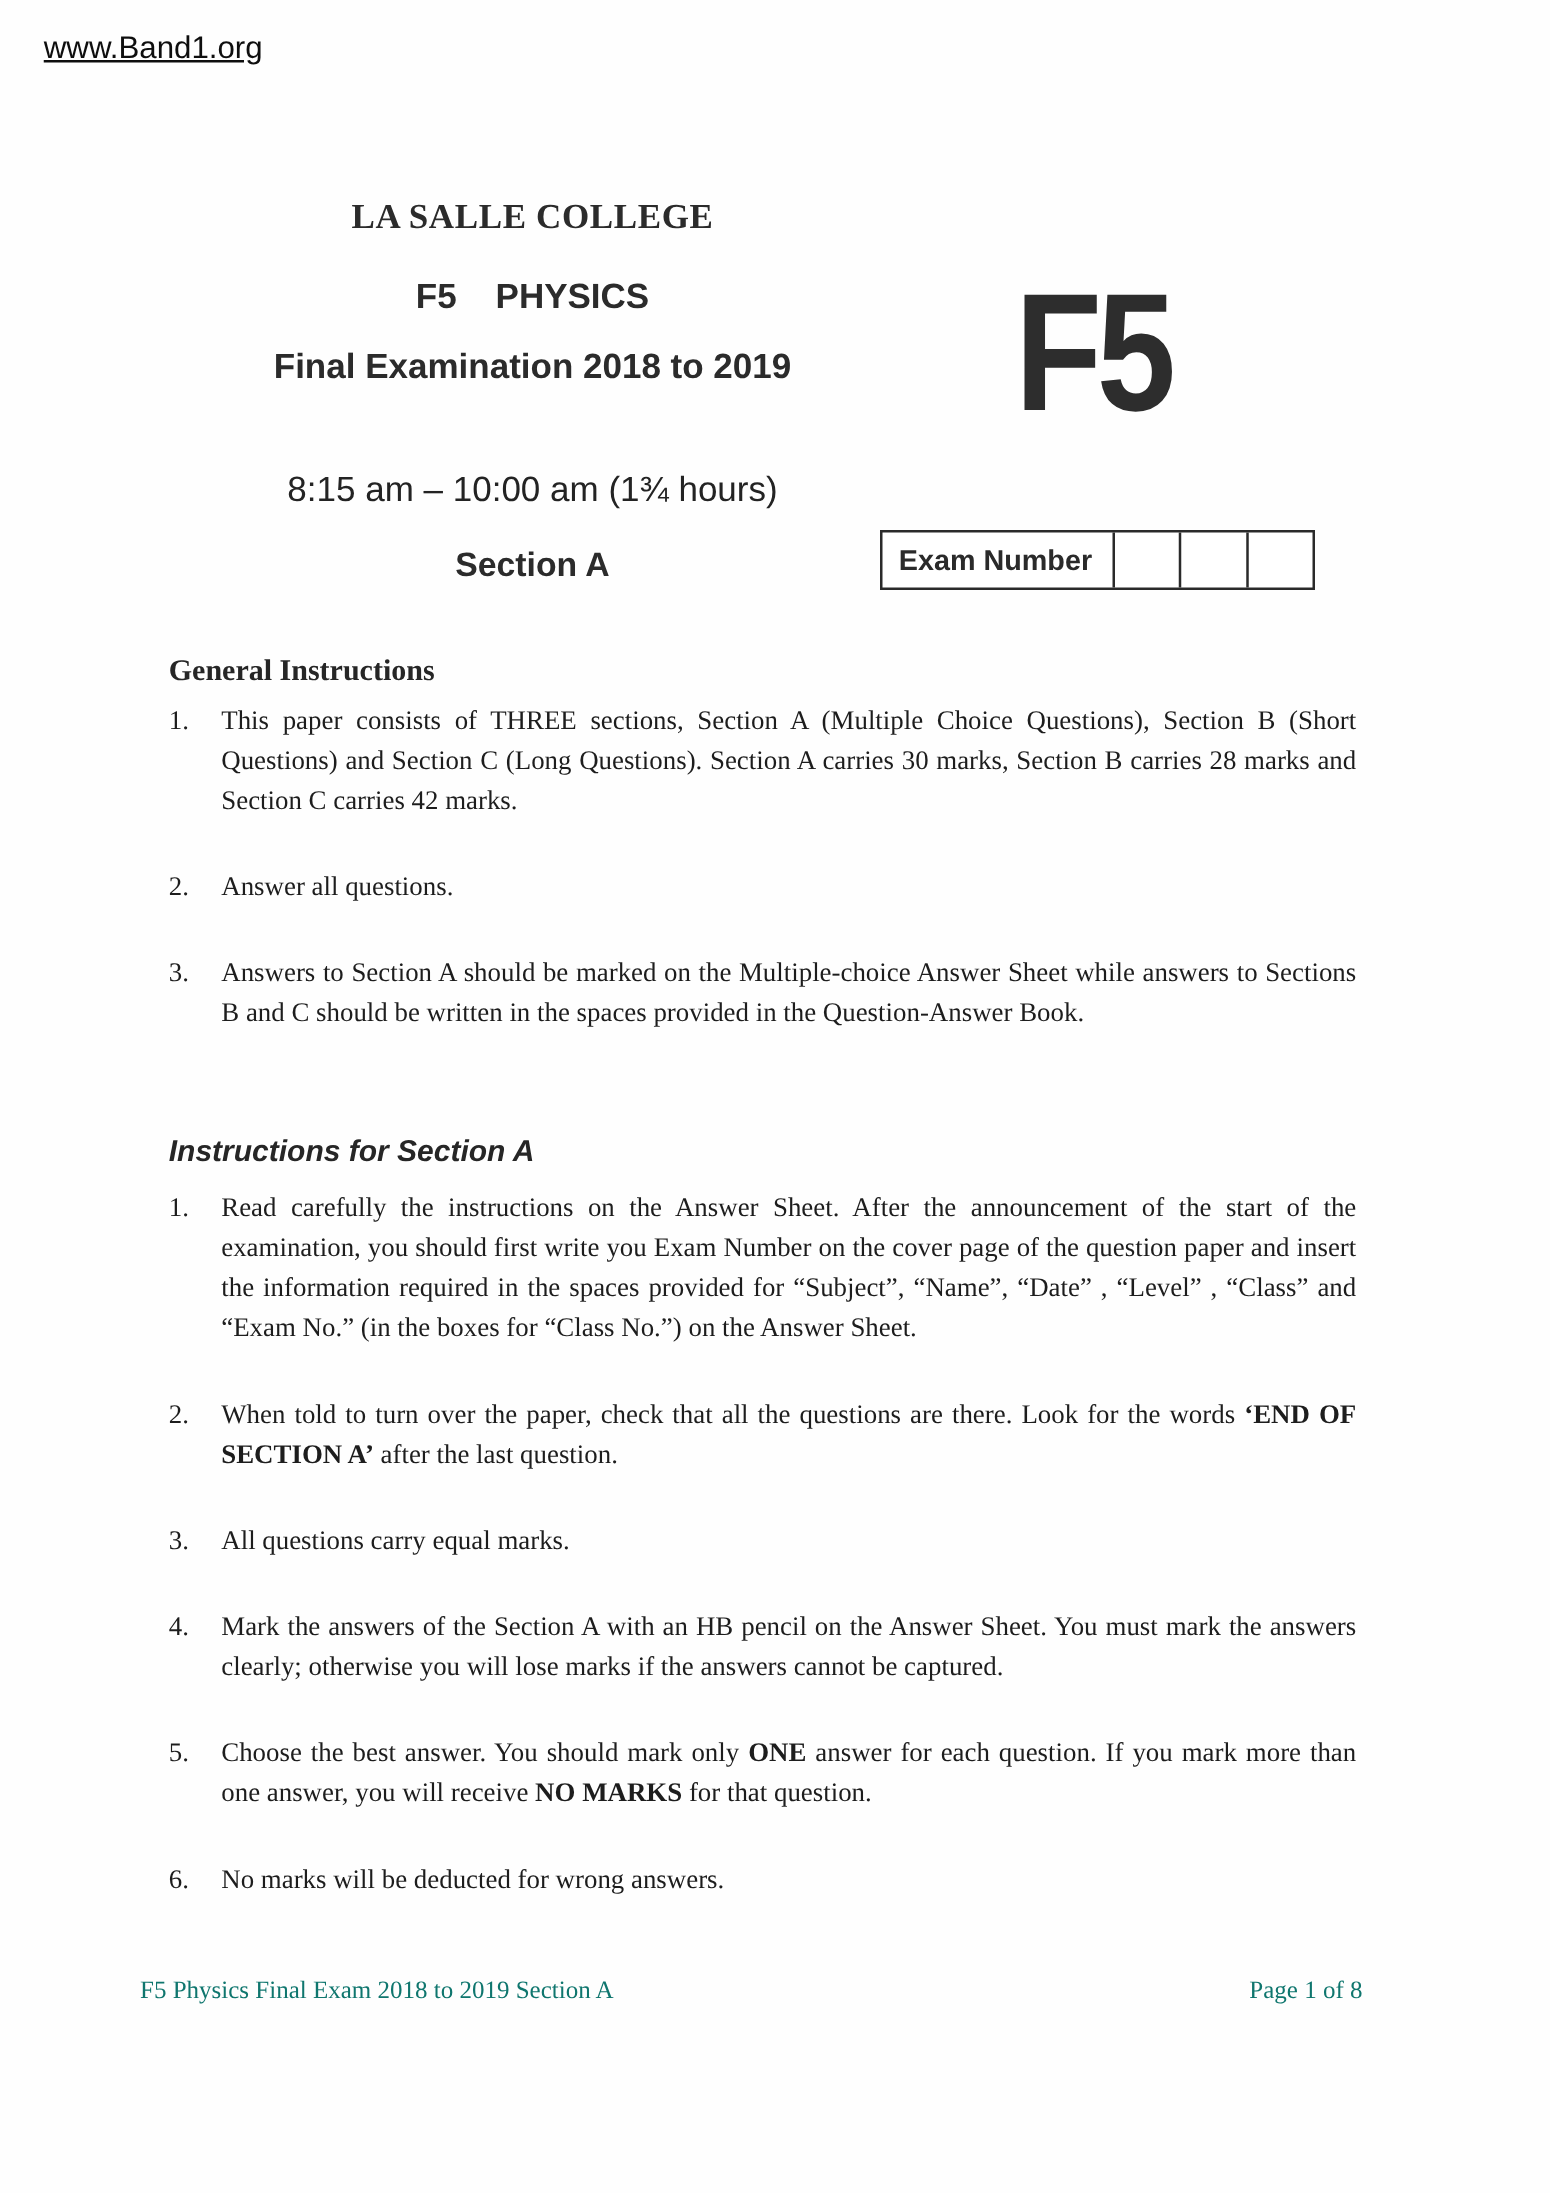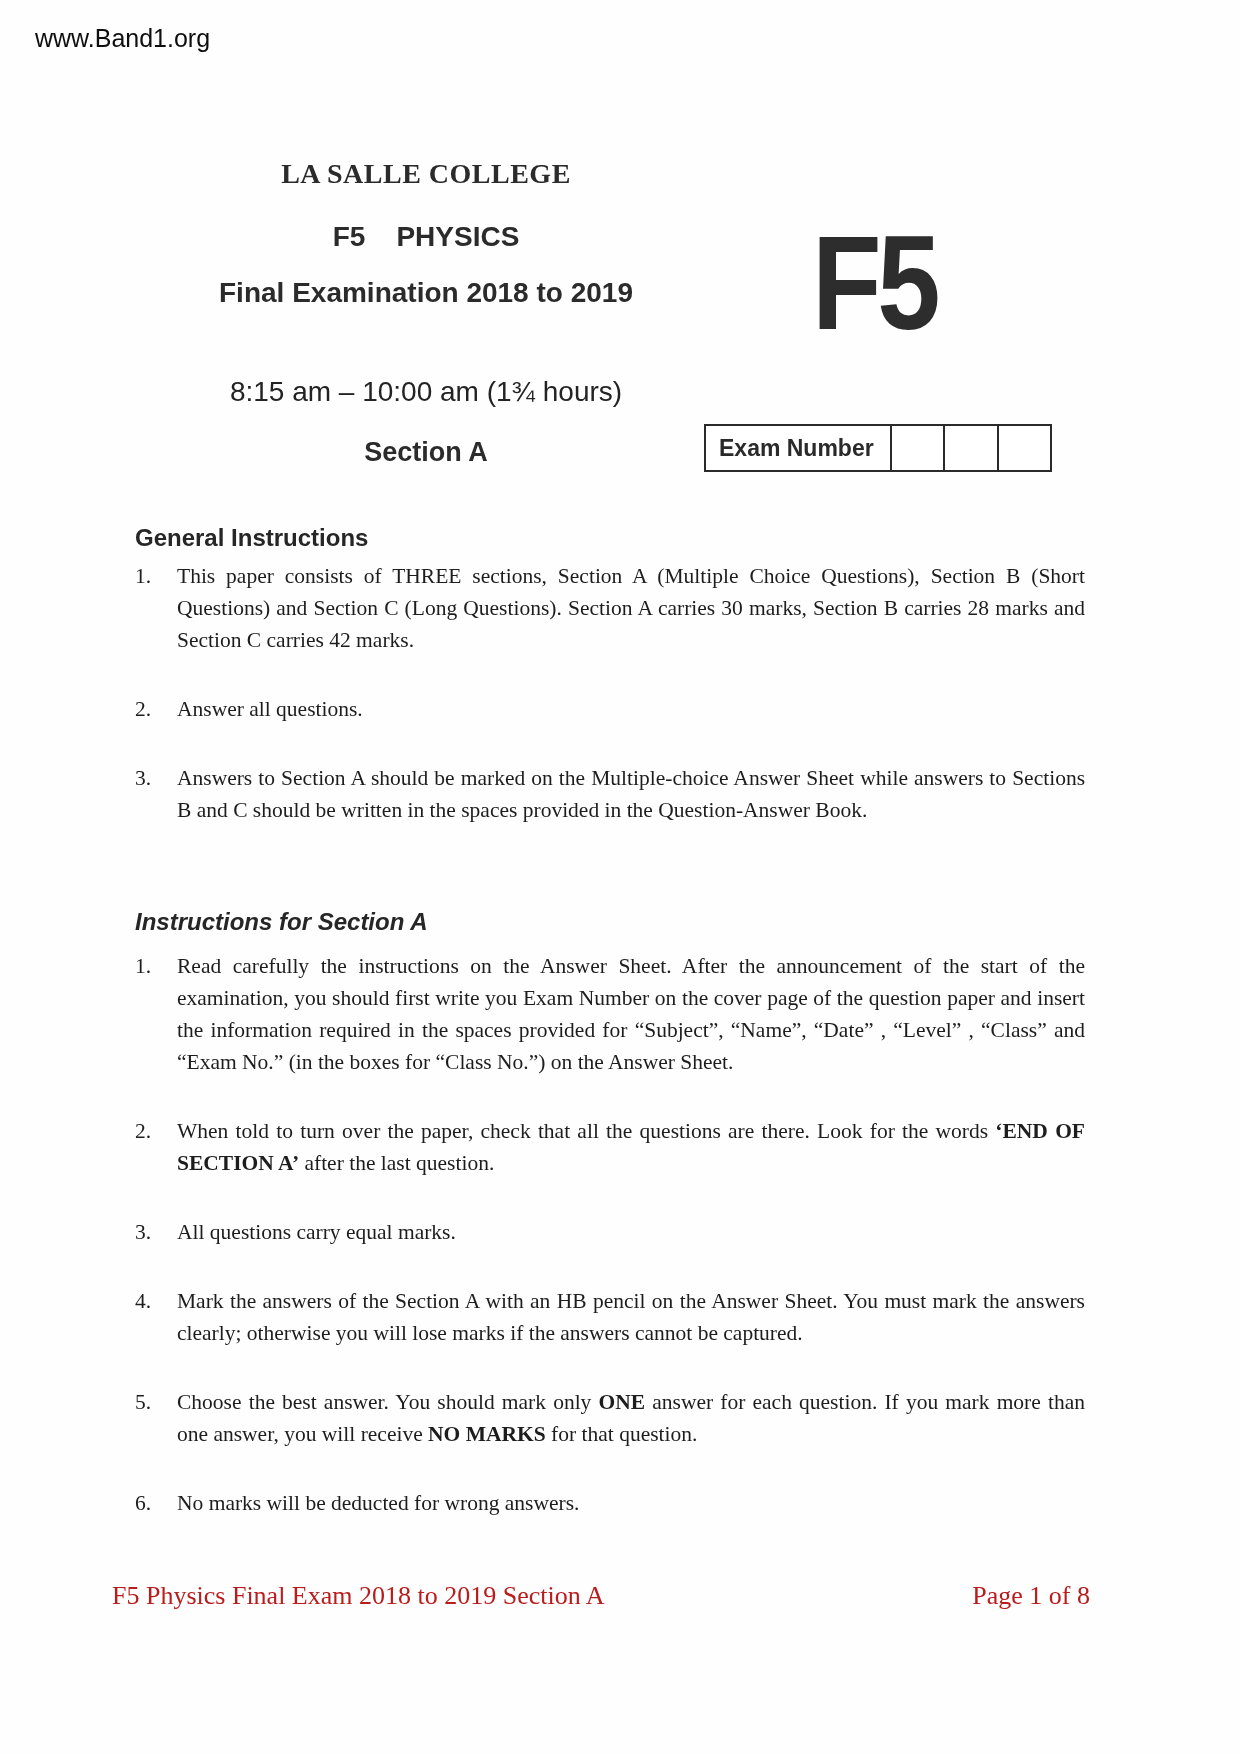--- a/index.html
+++ b/index.html
@@ -11,20 +11,21 @@
     overflow: hidden;
     font-family: "Liberation Serif", serif;
     color: #1f1f1f;
   }
   .watermark {
     position: absolute;
     left: 35px; top: 24px;
     font-family: "Liberation Sans", sans-serif;
     font-size: 25px;
     color: #0e0e0e;
+    text-decoration: underline;
   }
   .title-line {
     position: absolute;
     left: 0; width: 852px;
     text-align: center;
     font-family: "Liberation Sans", sans-serif;
     color: #2b2b2b;
     white-space: pre;
   }
   .t-school { top: 158px; font-size: 28px; font-weight: bold; letter-spacing: 0.5px; font-family: Liberation Serif, serif; }
@@ -63,21 +64,21 @@
   }
   .exam-cell { flex: 1; border-left: 2px solid #2a2a2a; }
   .heading {
     position: absolute;
     left: 135px;
     font-family: "Liberation Sans", sans-serif;
     font-weight: bold;
     font-size: 24px;
     color: #262626;
   }
-  .gi-heading { top: 524px; }
+  .gi-heading { top: 524px; font-family: Liberation Serif, serif; }
   .sa-heading { top: 908px; font-style: italic; }
   .list {
     position: absolute;
     left: 135px;
     width: 950px;
     font-size: 21.5px;
     line-height: 32px;
     color: #1d1d1d;
   }
   .gi-list { top: 560px; }
@@ -85,22 +86,22 @@
   .list-item { display: flex; margin-bottom: 37px; }
   .item-number { width: 42px; flex: none; }
   .item-text { flex: 1; text-align: justify; text-justify: inter-word; }
   .item-text .bold { font-weight: bold; }
   .footer {
     position: absolute;
     left: 112px; top: 1581px;
     width: 978px;
     display: flex;
     justify-content: space-between;
-    font-size: 26px;
-    color: #b91c1c;
+    font-size: 20px;
+    color: #0f766e;
     align-items: center;
   }
 </style>
 </head>
 <body>
 
 <div class="page">
 
   <div class="watermark">www.Band1.org</div>
 

